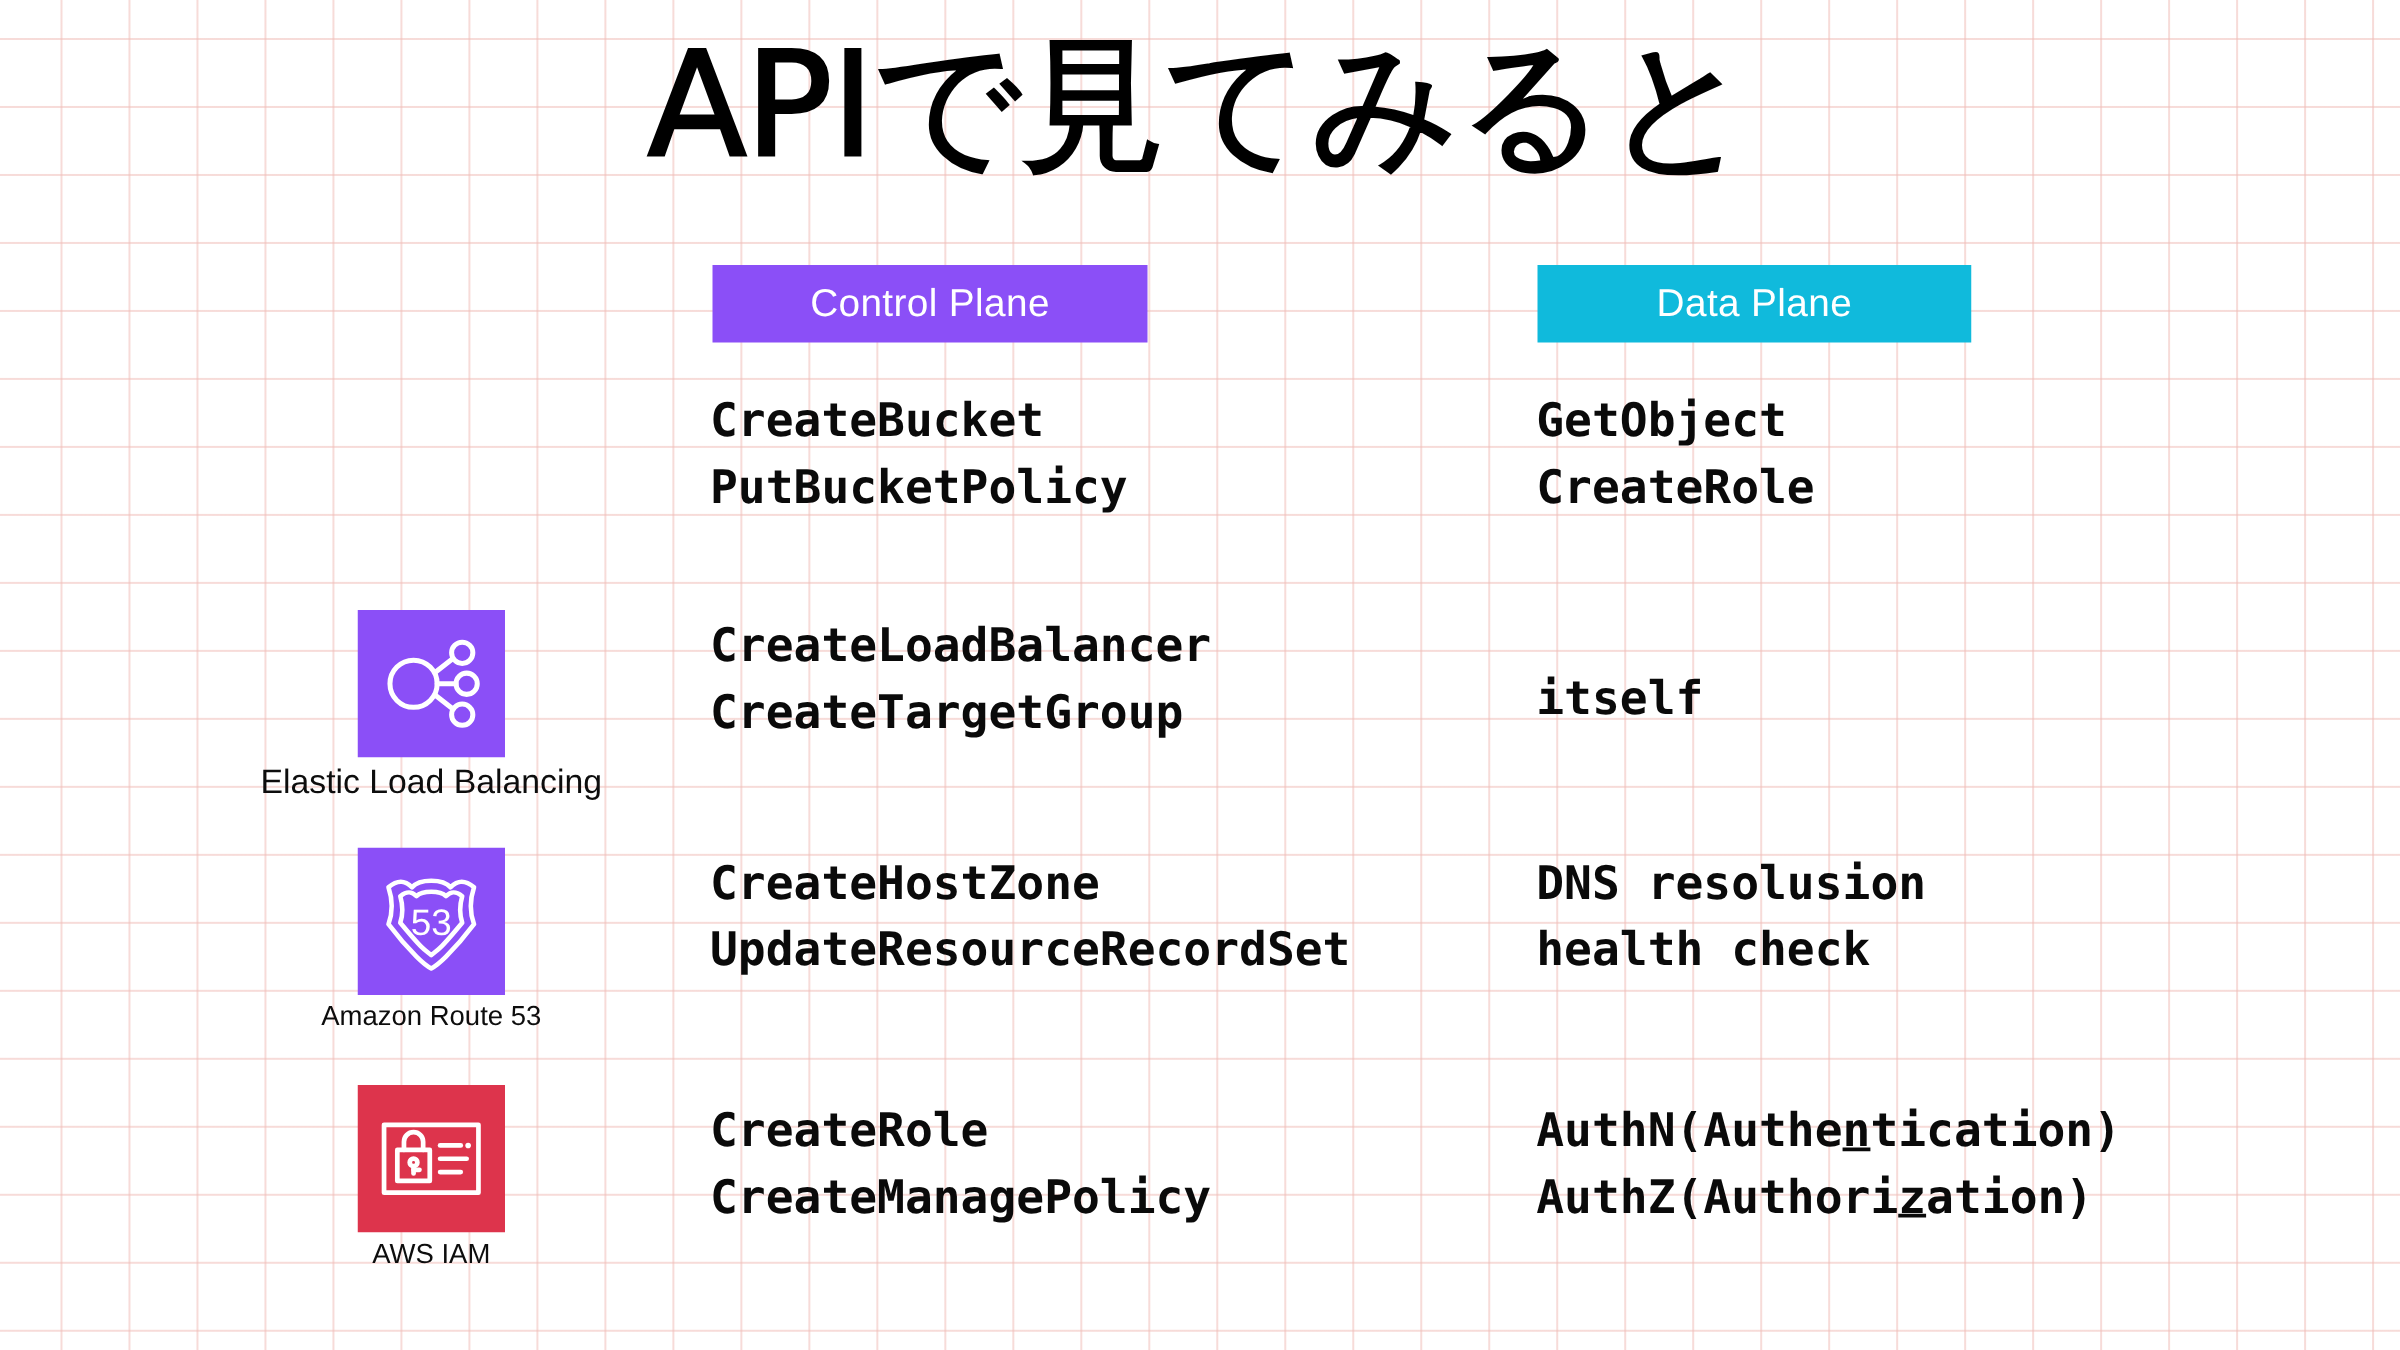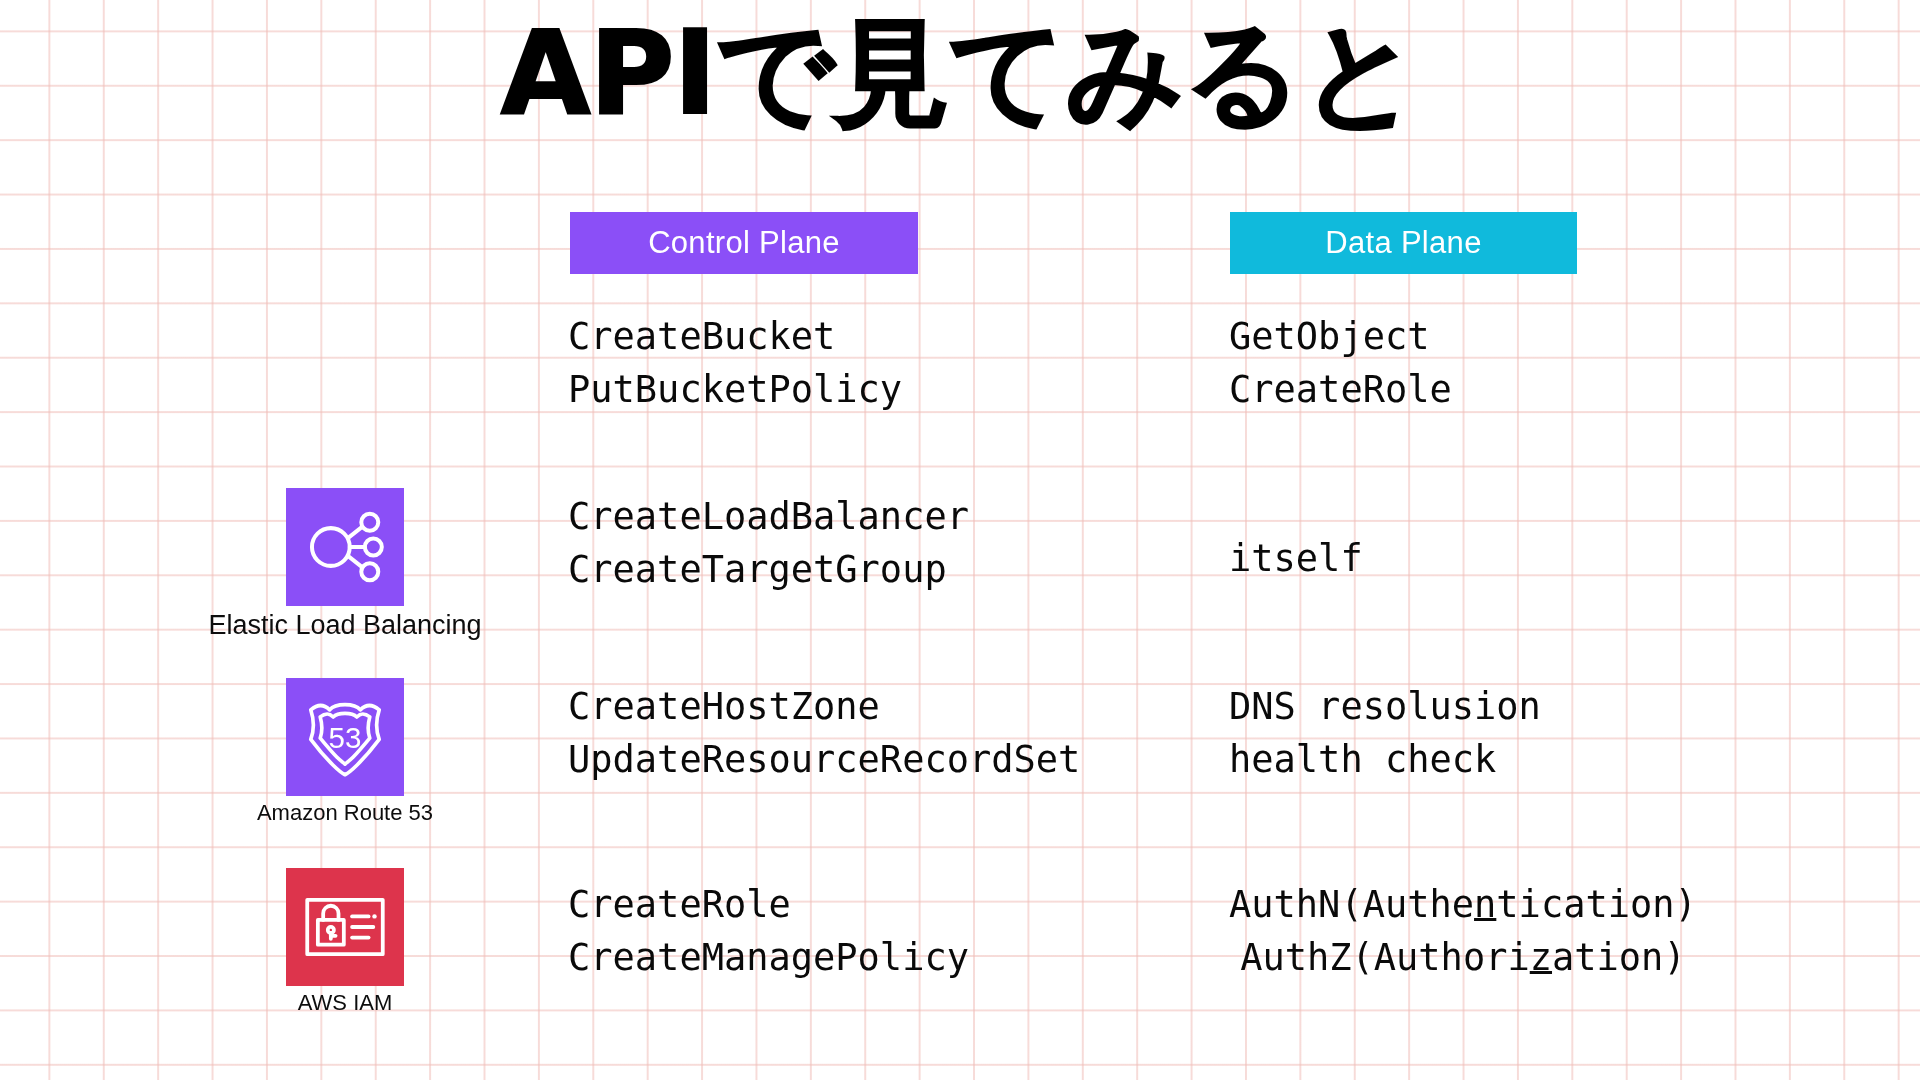--- a/index.html
+++ b/index.html
@@ -32,25 +32,25 @@
   #slide-root {
     position: absolute;
     inset: 0;
     z-index: 1;
   }
 
   
   #page-title {
     position: absolute;
     left: 0;
-    top: 8px;
+    top: 20px;
     width: 1920px;
     text-align: center;
     font-family: "DejaVu Sans", "Liberation Sans", sans-serif;
-    font-weight: 700;
+    font-weight: 400;
     font-size: 116px;
     line-height: 1.12;
     letter-spacing: -1px;
     color: #000000;
     white-space: nowrap;
     -webkit-text-stroke: 2.2px #000000;
   }
 
   
   .plane-badge {
@@ -115,32 +115,33 @@
 
   
   .api-col {
     position: absolute;
     font-family: "DejaVu Sans Mono", "Liberation Mono", monospace;
     font-size: 37px;
     line-height: 53px;
     color: #0a0a0a;
     white-space: nowrap;
     letter-spacing: 0px;
+    font-weight: bold;
   }
   .api-col.control { left: 568px; }
   .api-col.data    { left: 1229px; }
 
   #s3-control  { top: 20px; }
   #s3-data     { top: 20px; }
   #elb-control { top: 10px; }
   #elb-data    { top: 52px; }
   #r53-control { top: 10px; }
   #r53-data    { top: 10px; }
   #iam-control { top: 18px; }
-  #iam-data    { top: 18px; text-align: center; }
+  #iam-data    { top: 18px; }
 
   .api-line { display: block; }
   .api-line u {
     text-decoration: underline;
     text-underline-offset: 1px;
   }
 </style>
 </head>
 <body>
 

